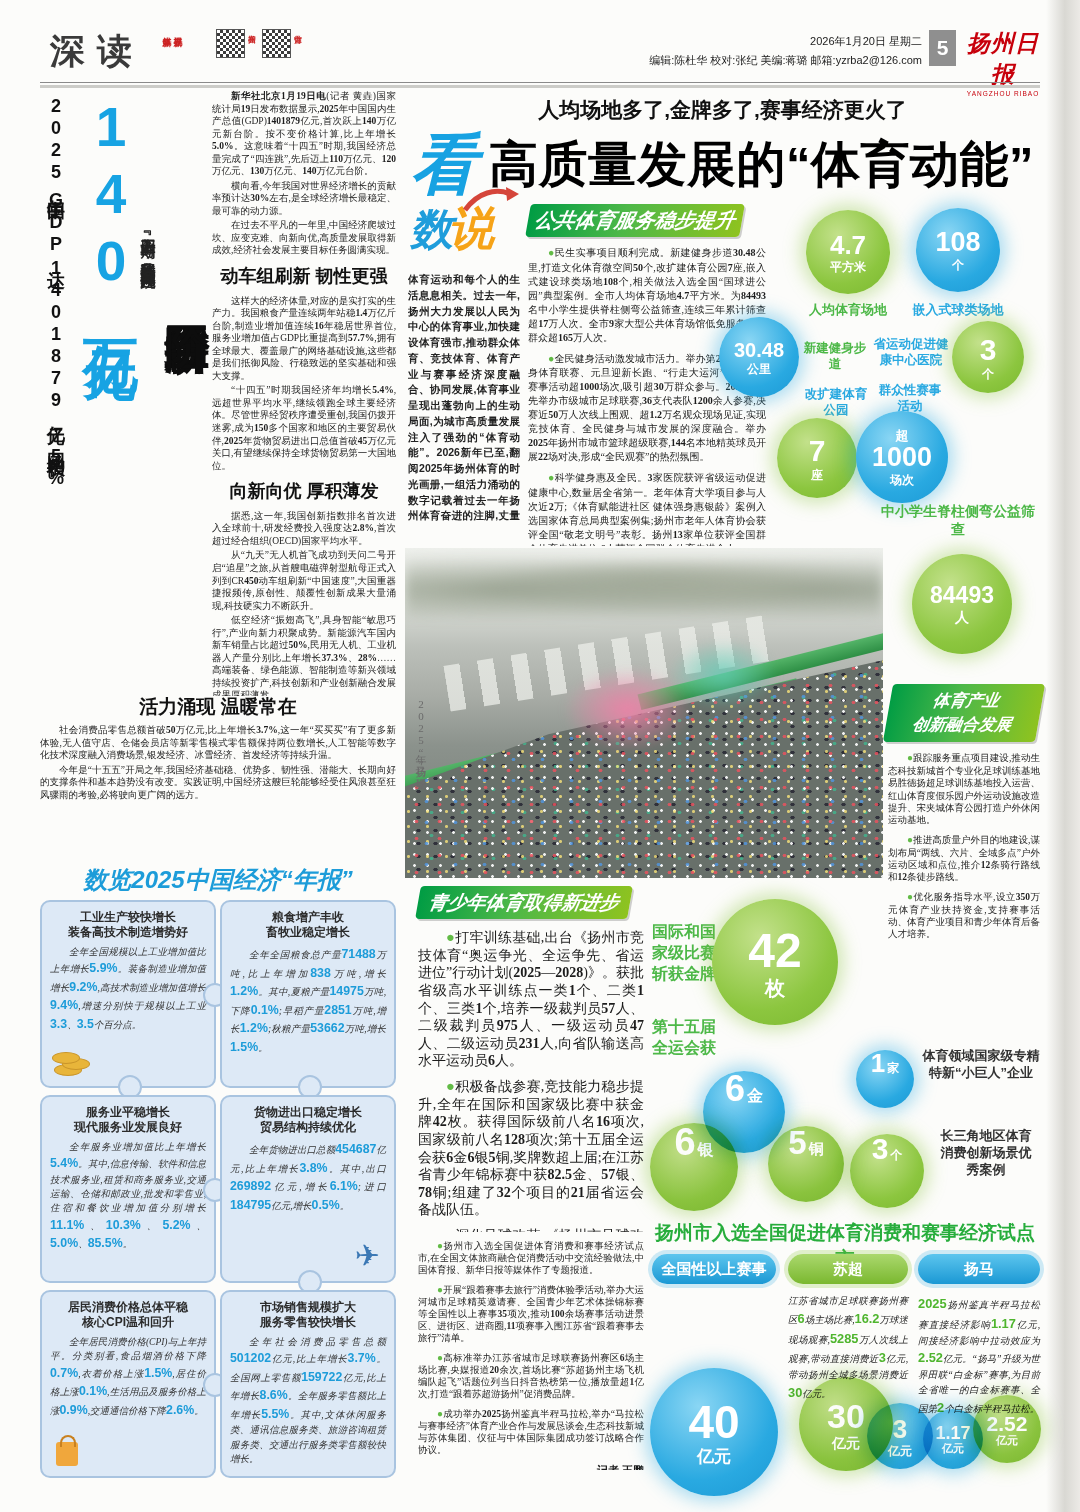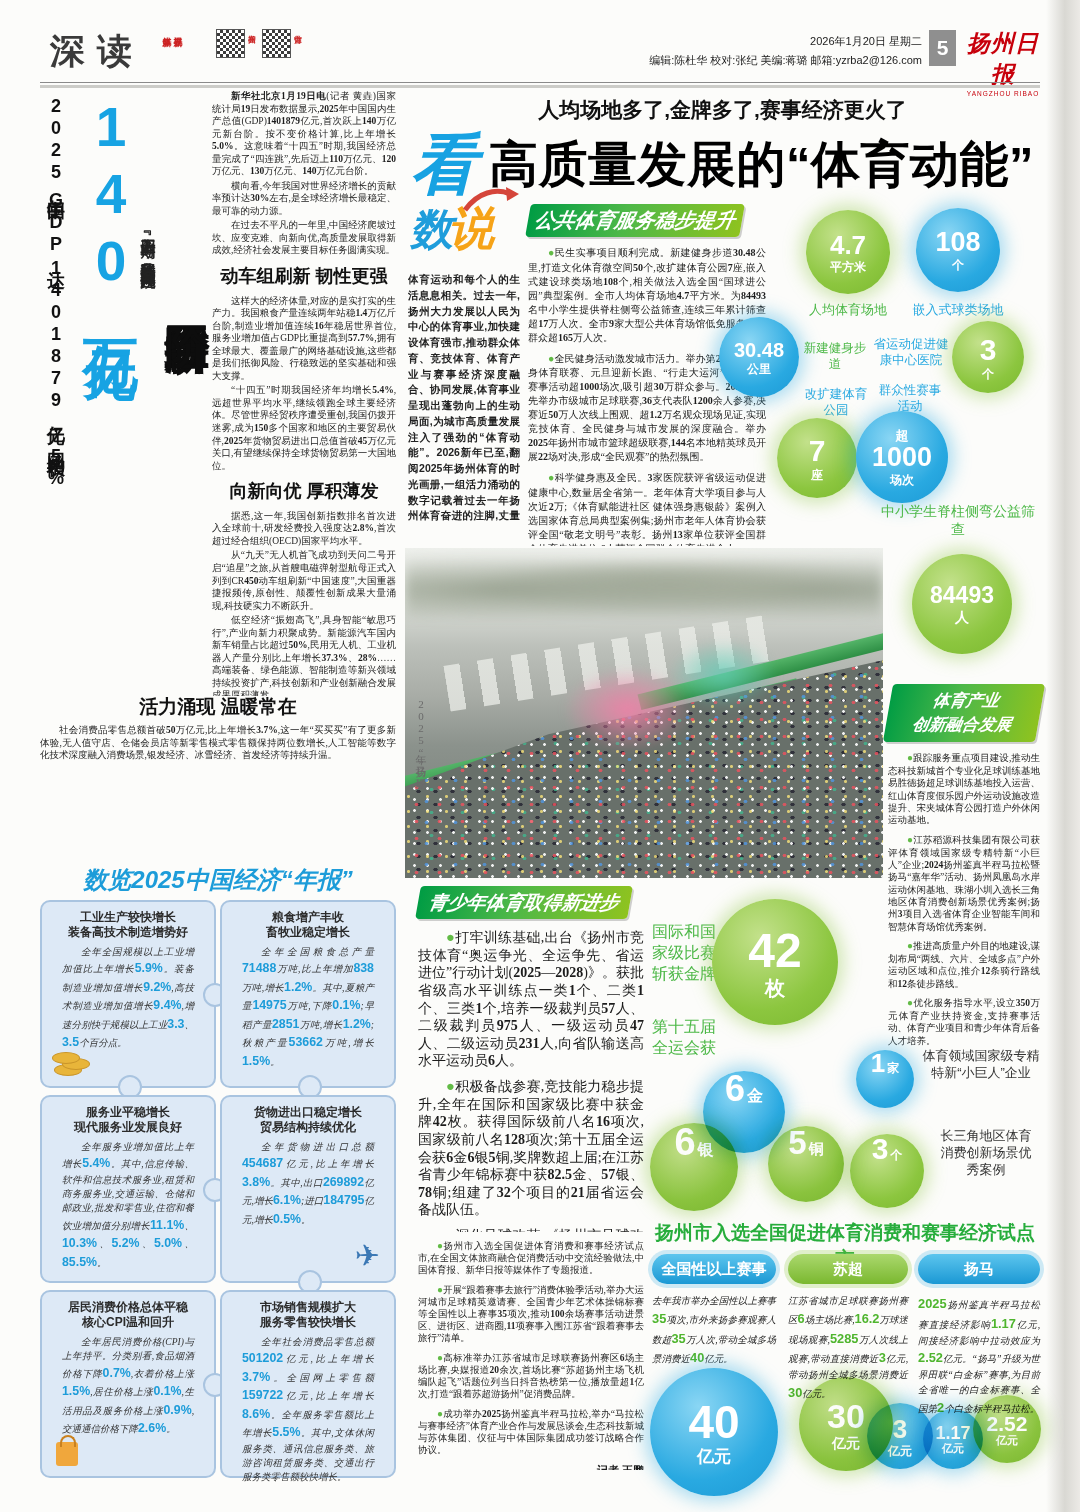--- a/index.html
+++ b/index.html
@@ -37,21 +37,21 @@
             text-align:center;margin:8px 0 6px;text-indent:0;}
   .bold{font-weight:bold;}
   .gdp-body .hl,.sec3 .hl{font-weight:bold;}
   .sec3{position:absolute;left:40px;top:694px;width:356px;height:172px;overflow:hidden;
         font-family:"Liberation Serif",serif;font-size:9.5px;line-height:1.32;color:#1c1c1c;text-align:justify;}
   .sec3 .sec-head{font-size:19px;margin:0 0 5px;}
   
   .info-title{position:absolute;left:40px;top:864px;width:356px;text-align:center;
               font-size:24px;font-weight:900;font-style:italic;color:#1d9cd9;}
   .box{position:absolute;width:176px;height:188px;background:#dde9f6;border:2px solid #a9c4e0;border-radius:10px;
-       padding:7px 20px;box-sizing:border-box;}
+       padding:7px 8px;box-sizing:border-box;}
   .box h4{margin:1px 0 5px;text-align:center;font-size:12px;line-height:1.25;color:#2b2b2b;font-weight:900;}
   .box .txt{font-family:"Liberation Serif",serif;font-style:italic;font-size:9.5px;line-height:1.5;
             color:#333;text-align:justify;text-indent:2em;}
   .box .hl{font-style:normal;font-weight:900;color:#1d9cd9;font-family:"Liberation Sans",sans-serif;font-size:1.3em;}
   .tab-r::after,.tab-b::before{content:'';position:absolute;width:20px;height:20px;border-radius:50%;
        background:#dde9f6;border:2px solid #a9c4e0;}
   .tab-r::after{right:-13px;top:44%;}
   .tab-b::before{bottom:-13px;left:44%;}
   .coin{position:absolute;width:26px;height:10px;border-radius:50%;background:#e8b53a;border:1px solid #c9952a;}
   .plane{position:absolute;font-size:30px;color:#3b78b5;}
@@ -87,21 +87,21 @@
   
   .bubble{position:absolute;border-radius:50%;display:flex;flex-direction:column;align-items:center;
           justify-content:center;color:#fff;font-weight:900;text-align:center;line-height:1;}
   .bubble.green{background:radial-gradient(circle at 38% 30%,#c3e18b,#8cc63f 62%,#7ab82f 100%);
                 box-shadow:0 0 18px 5px rgba(140,198,63,.4);}
   .bubble.blue{background:radial-gradient(circle at 38% 30%,#8ad6f4,#29a9e1 62%,#1b98d4 100%);
                box-shadow:0 0 18px 5px rgba(41,169,225,.4);}
   .bubble .u{font-size:12px;margin-top:3px;font-weight:bold;}
   .bubble.row{flex-direction:row;align-items:baseline;gap:2px;}
   .blend{mix-blend-mode:multiply;}
-  .slabel{position:absolute;font-weight:400;text-align:center;line-height:1.3;}
+  .slabel{position:absolute;font-weight:700;text-align:center;line-height:1.3;}
   .lab-green{color:#4db848;}
   .lab-blue{color:#29a9e1;}
   .lab-dark{color:#333;}
   
   .photo{position:absolute;left:405px;top:548px;width:478px;height:330px;overflow:hidden;
          background:linear-gradient(180deg,#eef0ec 0%,#dcdfd9 16%,#bcc0ba 30%,#a8aca6 45%,#8b928c 60%,#6f776f 100%);}
   .trees{position:absolute;left:0;top:0;width:100%;height:70px;filter:blur(6px);
          background:radial-gradient(ellipse at 20% 60%,#9aa392 0%,transparent 60%),
                     radial-gradient(ellipse at 55% 50%,#a8af9e 0%,transparent 55%),
                     radial-gradient(ellipse at 85% 60%,#97a08f 0%,transparent 60%);}
@@ -184,20 +184,21 @@
     <p>“十四五”时期我国经济年均增长<span class="hl">5.4%</span>,远超世界平均水平,继续领跑全球主要经济体。尽管世界经贸秩序遭受重创,我国仍拨开迷雾,成为<span class="hl">150</span>多个国家和地区的主要贸易伙伴,<span class="hl">2025</span>年货物贸易进出口总值首破<span class="hl">45</span>万亿元关口,有望继续保持全球货物贸易第一大国地位。</p>
     <div class="sec-head">向新向优 厚积薄发</div>
     <p>据悉,这一年,我国创新指数排名首次进入全球前十,研发经费投入强度达<span class="hl">2.8%</span>,首次超过经合组织(OECD)国家平均水平。</p>
     <p>从“九天”无人机首飞成功到天问二号开启“追星”之旅,从首艘电磁弹射型航母正式入列到CR<span class="hl">450</span>动车组刷新“中国速度”,大国重器捷报频传,原创性、颠覆性创新成果大量涌现,科技硬实力不断跃升。</p>
     <p>低空经济“振翅高飞”,具身智能“敏思巧行”,产业向新力积聚成势。新能源汽车国内新车销量占比超过<span class="hl">50%</span>,民用无人机、工业机器人产量分别比上年增长<span class="hl">37.3%</span>、<span class="hl">28%</span>……高端装备、绿色能源、智能制造等新兴领域持续投资扩产,科技创新和产业创新融合发展成果厚积薄发。</p>
   </div>
 
   <div class="sec3">
     <div class="sec-head">活力涌现 温暖常在</div>
     <p>社会消费品零售总额首破<span class="hl">50</span>万亿元,比上年增长<span class="hl">3.7%</span>,这一年“买买买”有了更多新体验,无人值守店、仓储会员店等新零售模式零售额保持两位数增长,人工智能等数字化技术深度融入消费场景,银发经济、冰雪经济、首发经济等持续升温。</p>
+    <p>今年是“十五五”开局之年,我国经济基础稳、优势多、韧性强、潜能大、长期向好的支撑条件和基本趋势没有改变。实践证明,中国经济这艘巨轮能够经受住风浪甚至狂风骤雨的考验,必将驶向更广阔的远方。</p>
   </div>
 
   <div class="info-title">数览2025中国经济“年报”</div>
 
   <div class="box tab-r tab-b" style="left:40px;top:900px;">
     <h4><span>工业生产较快增长</span><br><span>装备高技术制造增势好</span></h4>
     <div class="txt">全年全国规模以上工业增加值比上年增长<span class="hl">5.9%</span>。装备制造业增加值增长<span class="hl">9.2%</span>,高技术制造业增加值增长<span class="hl">9.4%</span>,增速分别快于规模以上工业<span class="hl">3.3</span>、<span class="hl">3.5</span>个百分点。</div>
     <div>
       <span class="coin" style="left:12px;bottom:10px;"></span>
       <span class="coin" style="left:20px;bottom:16px;"></span>
@@ -295,21 +296,20 @@
     <div class="smoke-teal"></div>
     <div class="caption">2025年“扬马”现场。</div>
   </div>
 
   <div class="banner bannerC">
     <span>体育产业</span>
     <span>创新融合发展</span>
   </div>
   <div class="bullets bulletsC">
     <p><span class="dot">●</span><span>跟踪服务重点项目建设,推动生态科技新城首个专业化足球训练基地易胜德扬超足球训练基地投入运营、红山体育度假乐园户外运动设施改造提升、宋夹城体育公园打造户外休闲运动基地。</span></p>
-    <p><span class="dot">●</span><span>江苏稻源科技集团有限公司获评体育领域国家级专精特新“小巨人”企业;<span class="hl">2024</span>扬州鉴真半程马拉松暨扬马“嘉年华”活动、扬州凤凰岛水岸运动休闲基地、珠湖小圳入选长三角地区体育消费创新场景优秀案例;扬州<span class="hl">3</span>项目入选省体育企业智能车间和智慧体育场馆优秀案例。</span></p>
     <p><span class="dot">●</span><span>推进高质量户外目的地建设,谋划布局“两线、六片、全域多点”户外运动区域和点位,推介<span class="hl">12</span>条骑行路线和<span class="hl">12</span>条徒步路线。</span></p>
     <p><span class="dot">●</span><span>优化服务指导水平,设立<span class="hl">350</span>万元体育产业扶持资金,支持赛事活动、体育产业项目和青少年体育后备人才培养。</span></p>
   </div>
   <div class="bubble blue row" style="left:856px;top:1050px;width:58px;height:58px;">
     <span style="font-size:26px;">1</span>
     <span class="u">家</span>
   </div>
   <div class="slabel lab-dark" style="left:922px;top:1048px;width:118px;font-size:13px;">体育领域国家级专精特新“小巨人”企业</div>
   <div class="bubble green row" style="left:850px;top:1134px;width:74px;height:74px;">
     <span style="font-size:30px;">3</span>
@@ -346,21 +346,20 @@
     <p><span class="dot">●</span><span>扬州市入选全国促进体育消费和赛事经济试点市,在全国文体旅商融合促消费活动中交流经验做法,中国体育报、新华日报等媒体作了专题报道。</span></p>
     <p><span class="dot">●</span><span>开展“跟着赛事去旅行”消费体验季活动,举办大运河城市足球精英邀请赛、全国青少年艺术体操锦标赛等全国性以上赛事<span class="hl">35</span>项次,推动<span class="hl">100</span>余场赛事活动进景区、进街区、进商圈,<span class="hl">11</span>项赛事入围江苏省“跟着赛事去旅行”清单。</span></p>
     <p><span class="dot">●</span><span>高标准举办江苏省城市足球联赛扬州赛区<span class="hl">6</span>场主场比赛,央媒报道<span class="hl">20</span>余次,首场比赛“苏超扬州主场飞机编队起飞”话题位列当日抖音热榜第一位,播放量超<span class="hl">1</span>亿次,打造“跟着苏超游扬州”促消费品牌。</span></p>
     <p><span class="dot">●</span><span>成功举办<span class="hl">2025</span>扬州鉴真半程马拉松,举办“马拉松与赛事经济”体育产业合作与发展恳谈会,生态科技新城与苏体集团、仪征与中体国际集团成功签订战略合作协议。</span></p>
     <p class="byline">记者 王鹏</p>
   </div>
 
   <div class="trial-title">扬州市入选全国促进体育消费和赛事经济试点市</div>
 
   <div class="pill blue" style="left:652px;width:124px;">全国性以上赛事</div>
-  <div class="ttxt" style="left:652px;width:124px;">去年我市举办全国性以上赛事<span class="hl">35</span>项次,市外来扬参赛观赛人数超<span class="hl">35</span>万人次,带动全城多场景消费近<span class="hl">40</span>亿元。</div>
   <div class="bubble blue" style="left:650px;top:1368px;width:128px;height:128px;">
     <span style="font-size:46px;">40</span>
     <span class="u" style="font-size:17px;">亿元</span>
   </div>
 
   <div class="pill green" style="left:788px;width:120px;">苏超</div>
   <div class="ttxt" style="left:788px;width:120px;">江苏省城市足球联赛扬州赛区<span class="hl">6</span>场主场比赛,<span class="hl">16.2</span>万球迷现场观赛,<span class="hl">5285</span>万人次线上观赛,带动直接消费近<span class="hl">3</span>亿元,带动扬州全城多场景消费近<span class="hl">30</span>亿元。</div>
   <div class="bubble green blend" style="left:799px;top:1377px;width:94px;height:94px;">
     <span style="font-size:34px;">30</span>
     <span class="u" style="font-size:14px;">亿元</span>

